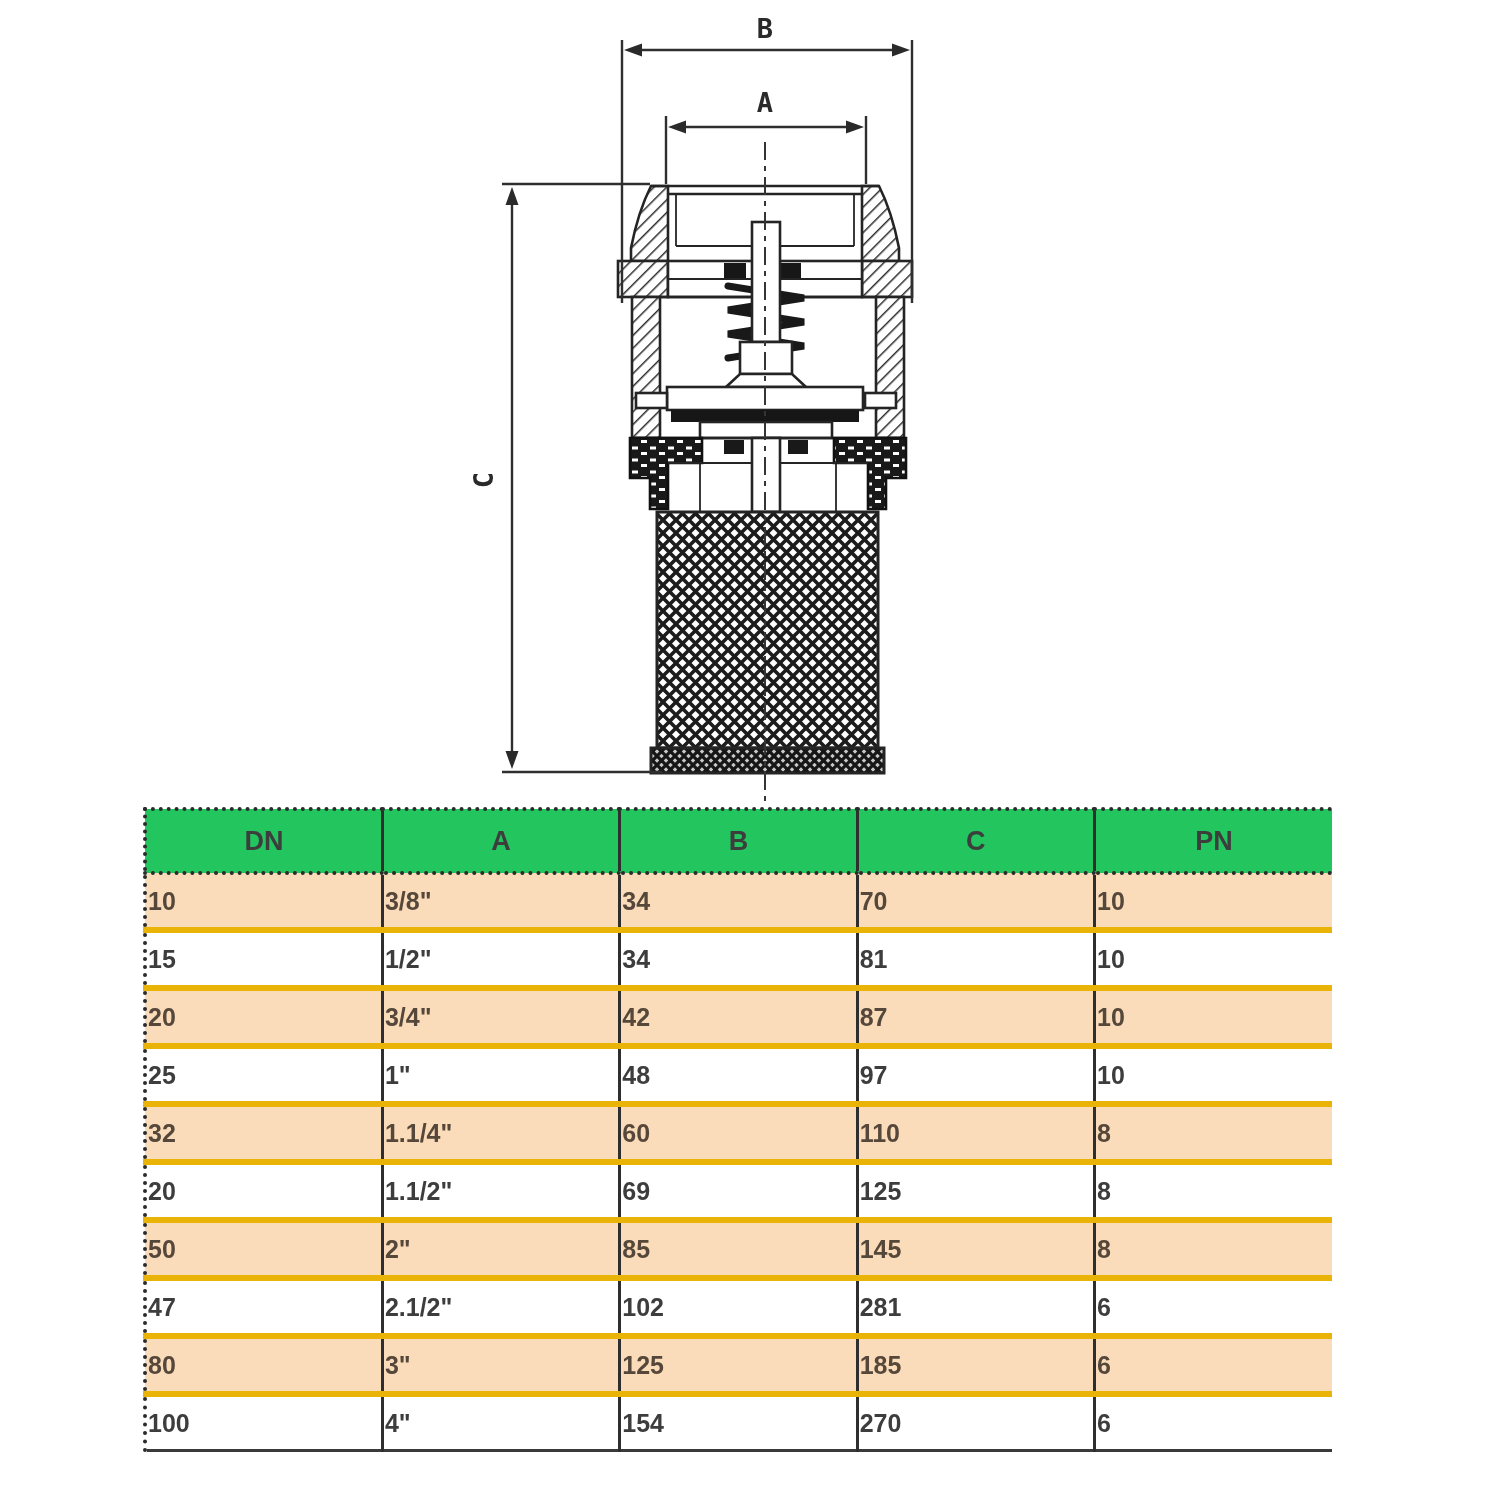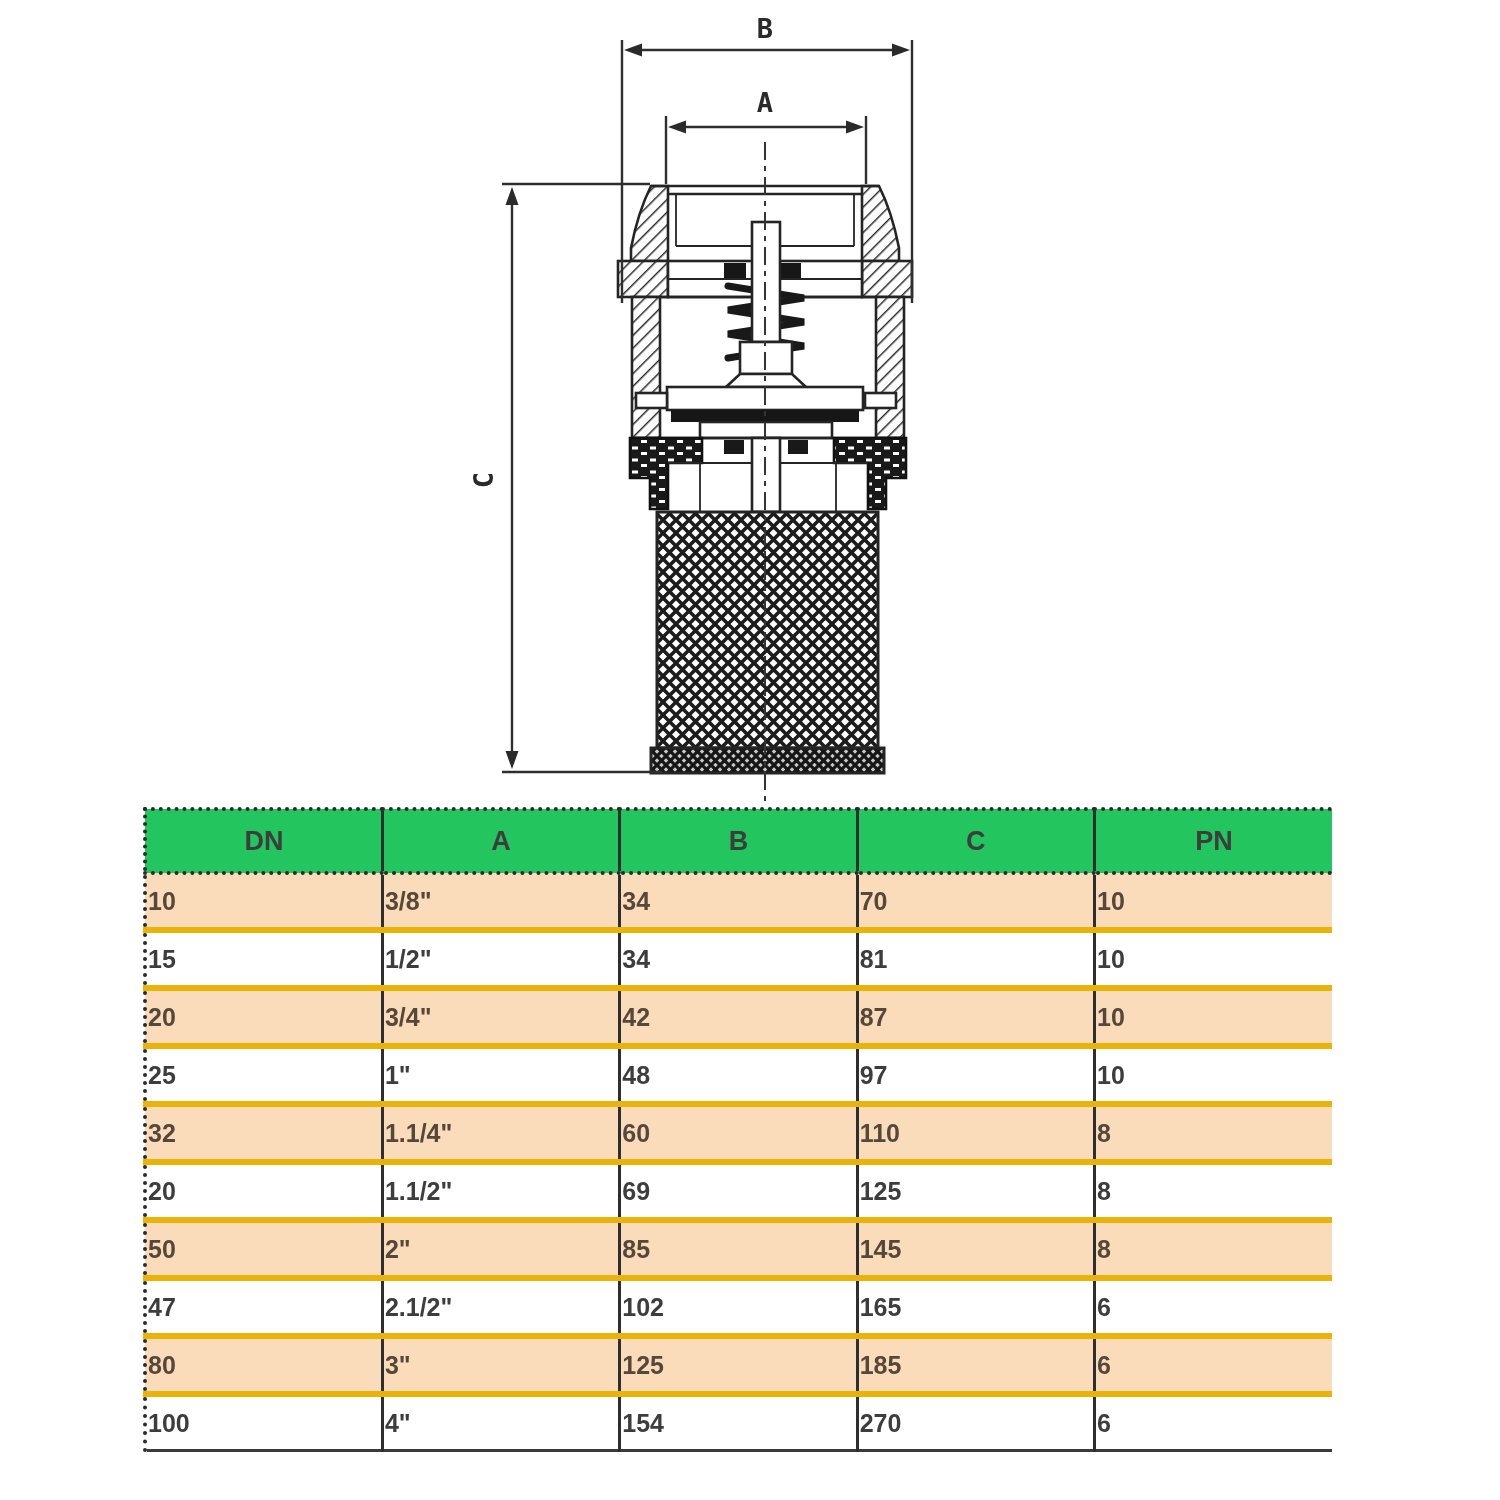--- a/index.html
+++ b/index.html
@@ -223,21 +223,21 @@
             <td>50</td>
             <td>2"</td>
             <td>85</td>
             <td>145</td>
             <td>8</td>
           </tr>
           <tr>
             <td>47</td>
             <td>2.1/2"</td>
             <td>102</td>
-            <td>165</td>
+            <td>281</td>
             <td>6</td>
           </tr>
           <tr class="alt">
             <td>80</td>
             <td>3"</td>
             <td>125</td>
             <td>185</td>
             <td>6</td>
           </tr>
           <tr>

